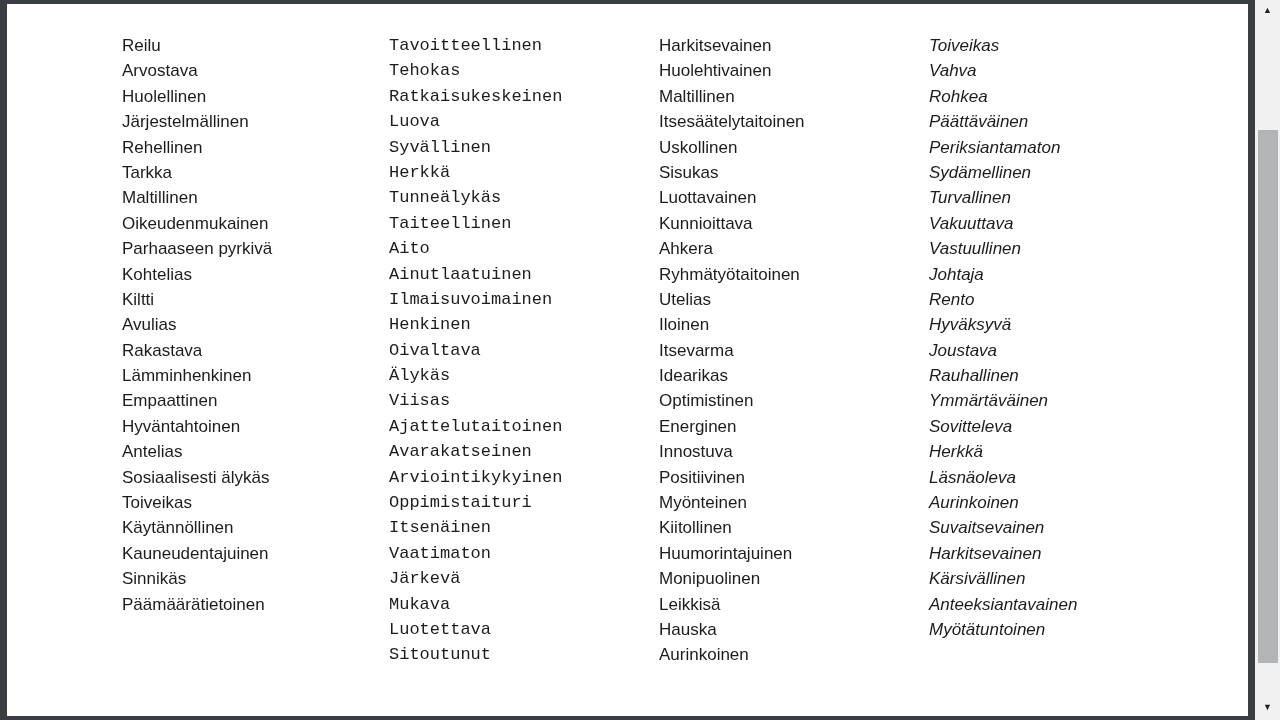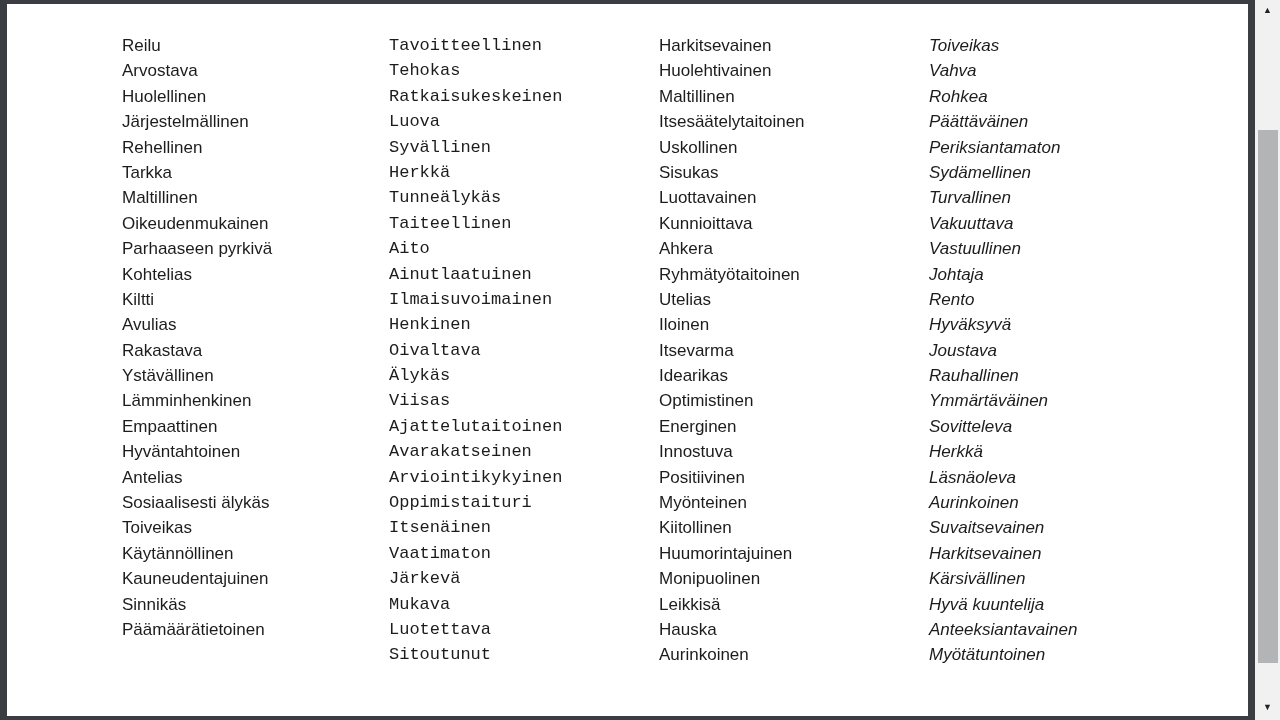--- a/index.html
+++ b/index.html
@@ -62,21 +62,20 @@
         <div class="word">Järjestelmällinen</div>
         <div class="word">Rehellinen</div>
         <div class="word">Tarkka</div>
         <div class="word">Maltillinen</div>
         <div class="word">Oikeudenmukainen</div>
         <div class="word">Parhaaseen pyrkivä</div>
         <div class="word">Kohtelias</div>
         <div class="word">Kiltti</div>
         <div class="word">Avulias</div>
         <div class="word">Rakastava</div>
-        <div class="word">Ystävällinen</div>
         <div class="word">Lämminhenkinen</div>
         <div class="word">Empaattinen</div>
         <div class="word">Hyväntahtoinen</div>
         <div class="word">Antelias</div>
         <div class="word">Sosiaalisesti älykäs</div>
         <div class="word">Toiveikas</div>
         <div class="word">Käytännöllinen</div>
         <div class="word">Kauneudentajuinen</div>
         <div class="word">Sinnikäs</div>
         <div class="word">Päämäärätietoinen</div>
@@ -151,21 +150,20 @@
         <div class="word">Joustava</div>
         <div class="word">Rauhallinen</div>
         <div class="word">Ymmärtäväinen</div>
         <div class="word">Sovitteleva</div>
         <div class="word">Herkkä</div>
         <div class="word">Läsnäoleva</div>
         <div class="word">Aurinkoinen</div>
         <div class="word">Suvaitsevainen</div>
         <div class="word">Harkitsevainen</div>
         <div class="word">Kärsivällinen</div>
-        <div class="word">Hyvä kuuntelija</div>
         <div class="word">Anteeksiantavainen</div>
         <div class="word">Myötätuntoinen</div>
       </div>
   </div>
 
   <div class="frame-top"></div>
   <div class="frame-left"></div>
   <div class="frame-bottom"></div>
   <div class="frame-right"></div>
 

